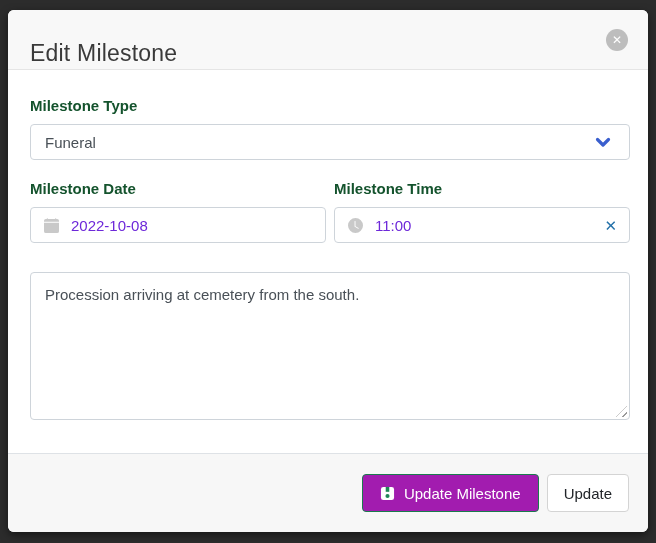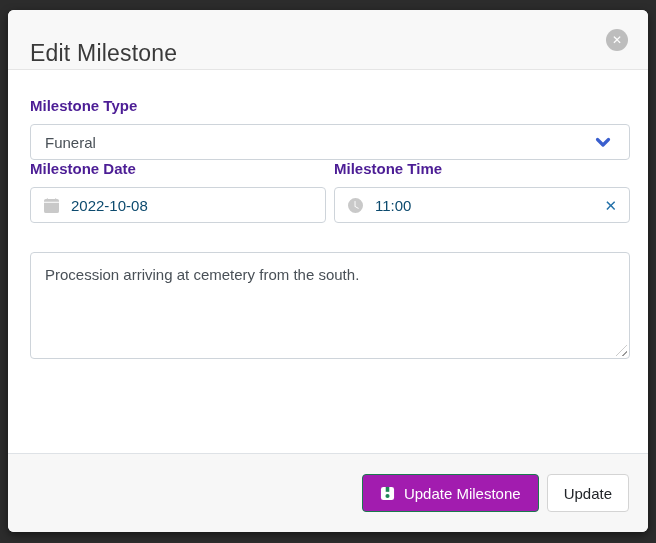--- a/index.html
+++ b/index.html
@@ -60,21 +60,21 @@
   
   .modal-body {
     flex: 1 1 auto;
     background: #ffffff;
     padding: 27px 18px 20px 22px;
   }
   .form-label {
     display: block;
     font-size: 15px;
     font-weight: 700;
-    color: #4c1d95;
+    color: #14532d;
     margin-bottom: 10px;
   }
   .control {
     position: relative;
     width: 100%;
     height: 36px;
     border: 1px solid #ced4da;
     border-radius: 4px;
     background: #ffffff;
     display: flex;
@@ -83,54 +83,55 @@
     color: #495057;
   }
   .select-like { padding: 0 18px 0 14px; cursor: pointer; }
   .select-like .chevron {
     margin-left: auto;
     display: flex; align-items: center;
   }
   .row-2col {
     display: flex;
     gap: 8px;
+    margin-top: 20px;
     justify-content: flex-end;
   }
   .col { flex: 1 1 0; min-width: 0; }
   .input-with-icon { padding: 0 12px 0 13px; }
   .input-with-icon .lead-icon {
     display: flex; align-items: center;
     margin-right: 12px;
     flex: 0 0 auto;
   }
   .input-with-icon input {
     border: none; outline: none;
     flex: 1 1 auto; min-width: 0;
     font-family: "Liberation Sans", "DejaVu Sans", sans-serif;
     font-size: 15px;
-    color: #0c4a6e;
+    color: #6d28d9;
     background: transparent;
     height: 100%;
   }
   .clear-x {
     flex: 0 0 auto;
     color: #2471a9;
     font-weight: 700;
     font-size: 15px;
     cursor: pointer;
     user-select: none;
     padding-left: 6px;
     line-height: 1;
   }
   .desc-group { margin-top: 29px; }
   .textarea-wrap { position: relative; width: 100%; }
   textarea.description {
     display: block;
     width: 100%;
-    height: 107px;
+    height: 148px;
     border: 1px solid #ced4da;
     border-radius: 4px;
     padding: 11px 14px;
     font-family: "Liberation Sans", "DejaVu Sans", sans-serif;
     font-size: 15px;
     color: #495057;
     resize: none;
     outline: none;
     line-height: 1.4;
   }

